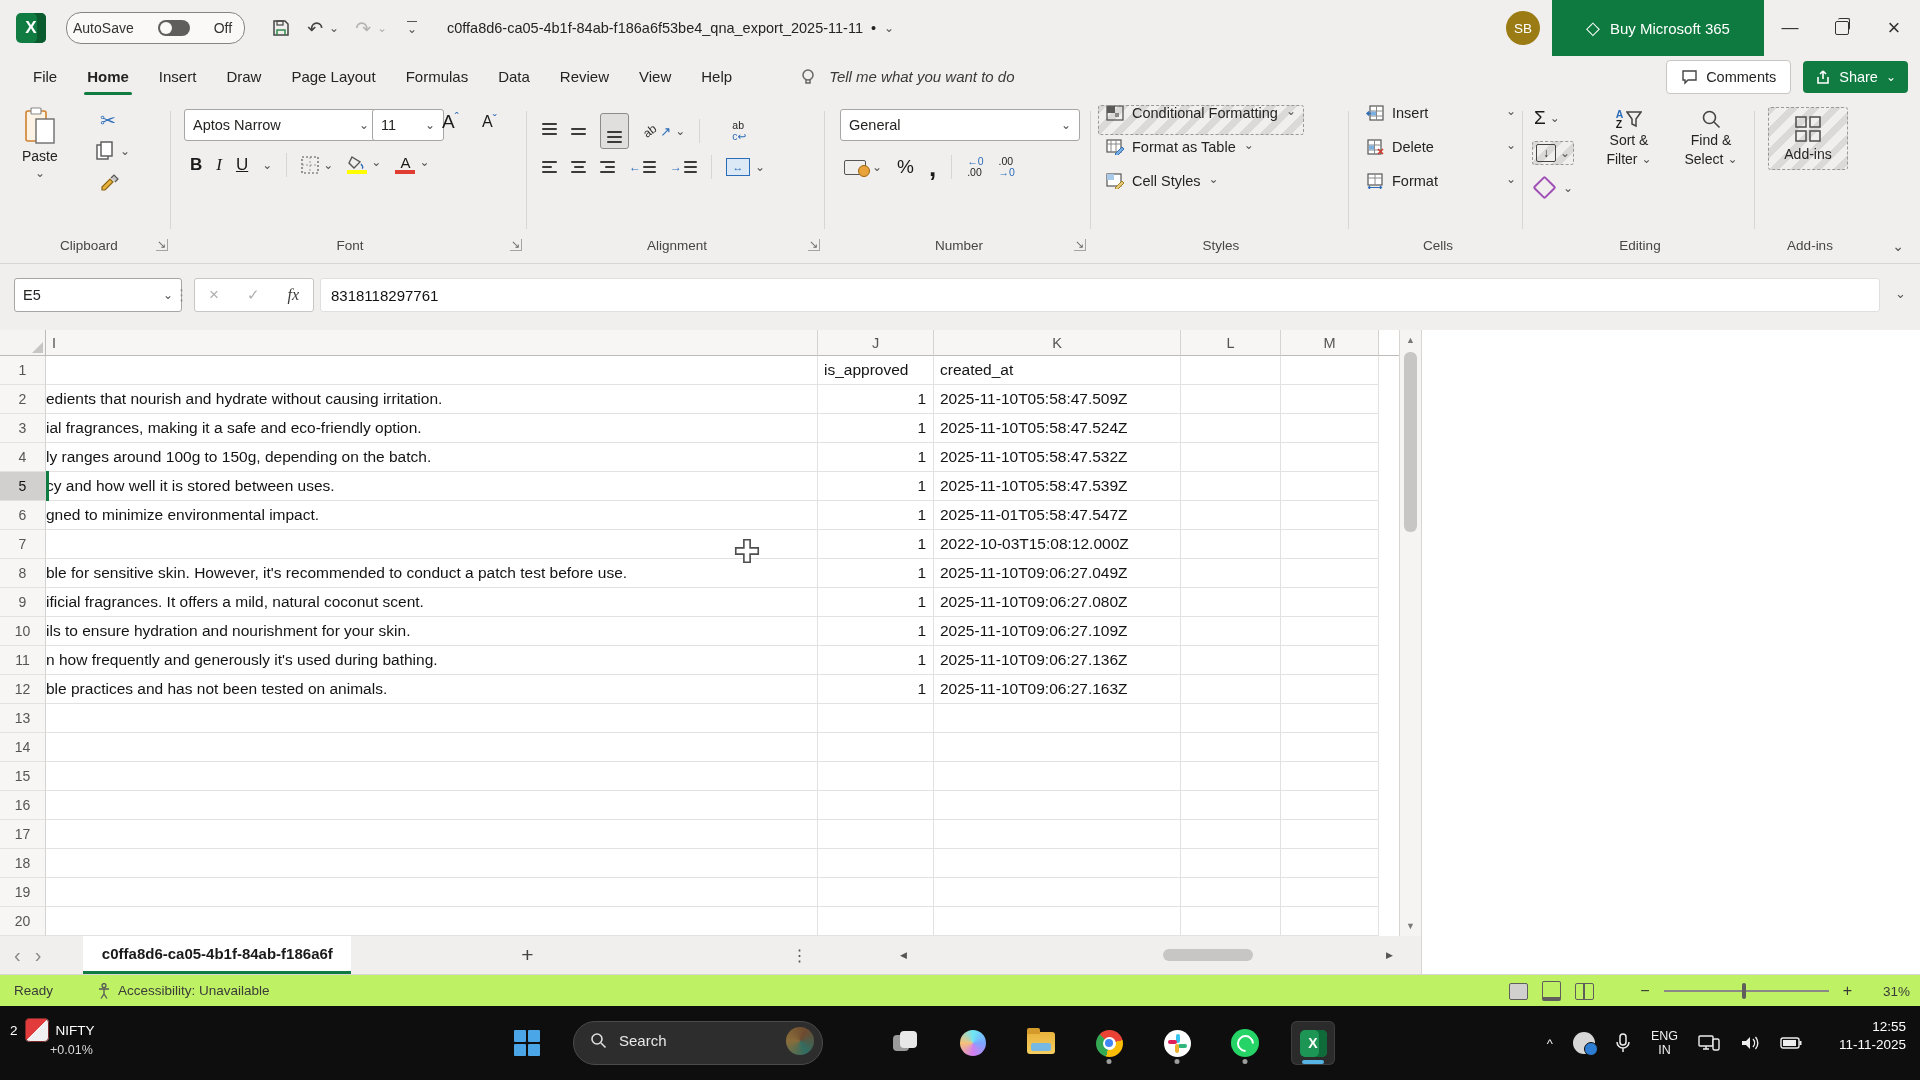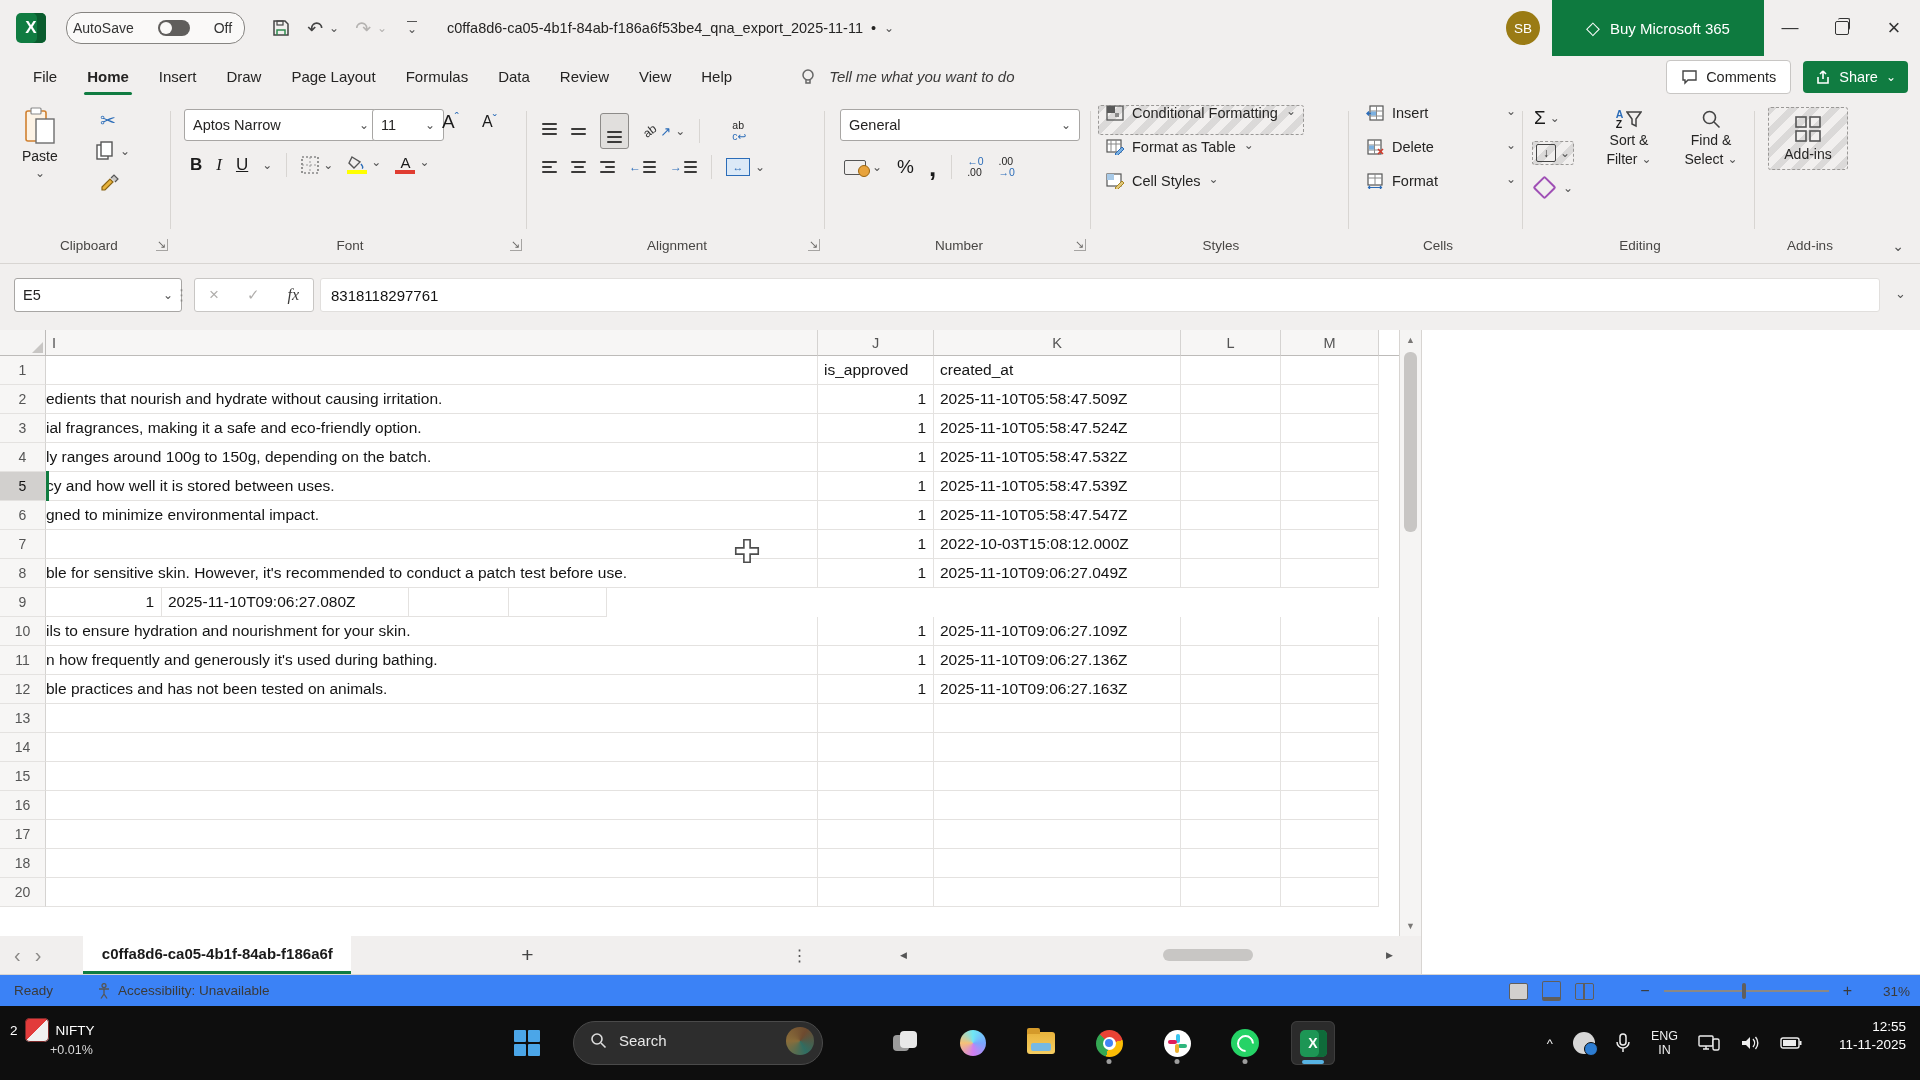--- a/index.html
+++ b/index.html
@@ -100,21 +100,21 @@
   .nav-ch{font-size:20px;color:#8a8886;padding:0 14px;}
   .stab{height:38px;min-width:268px;background:#fff;display:flex;align-items:center;justify-content:center;
         font-size:15px;font-weight:600;color:#1a1a1a;border-bottom:3px solid #107c41;box-sizing:border-box;margin-left:28px;}
   .stab-plus{font-size:21px;color:#444;margin-left:170px;}
   .stab-dots{font-size:16px;color:#555;margin-left:258px;}
   .hscroll{position:absolute;left:900px;right:28px;top:12px;height:14px;}
   .hthumb{position:absolute;left:263px;width:90px;top:1px;height:12px;border-radius:6px;background:#c8c6c4;}
   .htri{position:absolute;top:2px;font-size:9px;color:#555;}
 
   
-  .statusbar{position:absolute;top:974px;left:0;right:0;height:32px;background:#3b82f6;border-top:1px solid #d8d5d2;box-sizing:border-box;display:flex;align-items:center;font-size:13.5px;color:#3b3a39;}
+  .statusbar{position:absolute;top:974px;left:0;right:0;height:32px;background:#bef264;border-top:1px solid #d8d5d2;box-sizing:border-box;display:flex;align-items:center;font-size:13.5px;color:#3b3a39;}
   .sb-right{position:absolute;right:10px;top:0;height:32px;display:flex;align-items:center;gap:14px;}
   .view-ico{width:17px;height:15px;border:1.5px solid #605e5c;border-radius:2px;}
   .view-ico.sel{background:#d2d0ce;}
   .view-ico.pl{border-bottom-width:4px;}
   .view-ico.pb{background:linear-gradient(90deg,transparent 7px,#605e5c 7px,#605e5c 8.5px,transparent 8.5px);}
   .zoom-track{width:165px;height:2px;background:#8a8886;position:relative;}
   .zoom-thumb{position:absolute;left:78px;top:-7px;width:4px;height:16px;background:#605e5c;border-radius:2px;}
 
   
   .taskbar{position:absolute;top:1006px;left:0;right:0;height:74px;background:#0e0e0e;color:#fff;}
@@ -625,21 +625,21 @@
           <div class="g-cell c-i w-i">cy and how well it is stored between uses.</div>
           <div class="g-cell c-j w-j">1</div>
           <div class="g-cell c-k w-k">2025-11-10T05:58:47.539Z</div>
           <div class="g-cell c-l w-l"></div>
           <div class="g-cell c-m w-m"></div>
         </div>
         <div class="g-row">
           <div class="g-rh">6</div>
           <div class="g-cell c-i w-i">gned to minimize environmental impact.</div>
           <div class="g-cell c-j w-j">1</div>
-          <div class="g-cell c-k w-k">2025-11-10T05:58:47.547Z</div>
+          <div class="g-cell c-k w-k">2025-11-01T05:58:47.547Z</div>
           <div class="g-cell c-l w-l"></div>
           <div class="g-cell c-m w-m"></div>
         </div>
         <div class="g-row">
           <div class="g-rh">7</div>
           <div class="g-cell c-i w-i"></div>
           <div class="g-cell c-j w-j">1</div>
           <div class="g-cell c-k w-k">2022-10-03T15:08:12.000Z</div>
           <div class="g-cell c-l w-l"></div>
           <div class="g-cell c-m w-m"></div>
@@ -647,20 +647,21 @@
         <div class="g-row">
           <div class="g-rh">8</div>
           <div class="g-cell c-i w-i">ble for sensitive skin. However, it's recommended to conduct a patch test before use.</div>
           <div class="g-cell c-j w-j">1</div>
           <div class="g-cell c-k w-k">2025-11-10T09:06:27.049Z</div>
           <div class="g-cell c-l w-l"></div>
           <div class="g-cell c-m w-m"></div>
         </div>
         <div class="g-row">
           <div class="g-rh">9</div>
+          <div class="g-cell c-i w-i">ificial fragrances. It offers a mild, natural coconut scent.</div>
           <div class="g-cell c-j w-j">1</div>
           <div class="g-cell c-k w-k">2025-11-10T09:06:27.080Z</div>
           <div class="g-cell c-l w-l"></div>
           <div class="g-cell c-m w-m"></div>
         </div>
         <div class="g-row">
           <div class="g-rh">10</div>
           <div class="g-cell c-i w-i">ils to ensure hydration and nourishment for your skin.</div>
           <div class="g-cell c-j w-j">1</div>
           <div class="g-cell c-k w-k">2025-11-10T09:06:27.109Z</div>
@@ -718,20 +719,28 @@
         <div class="g-row">
           <div class="g-rh">17</div>
           <div class="g-cell c-i w-i"></div>
           <div class="g-cell c-j w-j"></div>
           <div class="g-cell c-k w-k"></div>
           <div class="g-cell c-l w-l"></div>
           <div class="g-cell c-m w-m"></div>
         </div>
         <div class="g-row">
           <div class="g-rh">18</div>
+          <div class="g-cell c-i w-i"></div>
+          <div class="g-cell c-j w-j"></div>
+          <div class="g-cell c-k w-k"></div>
+          <div class="g-cell c-l w-l"></div>
+          <div class="g-cell c-m w-m"></div>
+        </div>
+        <div class="g-row">
+          <div class="g-rh">19</div>
           <div class="g-cell c-i w-i"></div>
           <div class="g-cell c-j w-j"></div>
           <div class="g-cell c-k w-k"></div>
           <div class="g-cell c-l w-l"></div>
           <div class="g-cell c-m w-m"></div>
         </div>
         <div class="g-row">
           <div class="g-rh">20</div>
           <div class="g-cell c-i w-i"></div>
           <div class="g-cell c-j w-j"></div>

